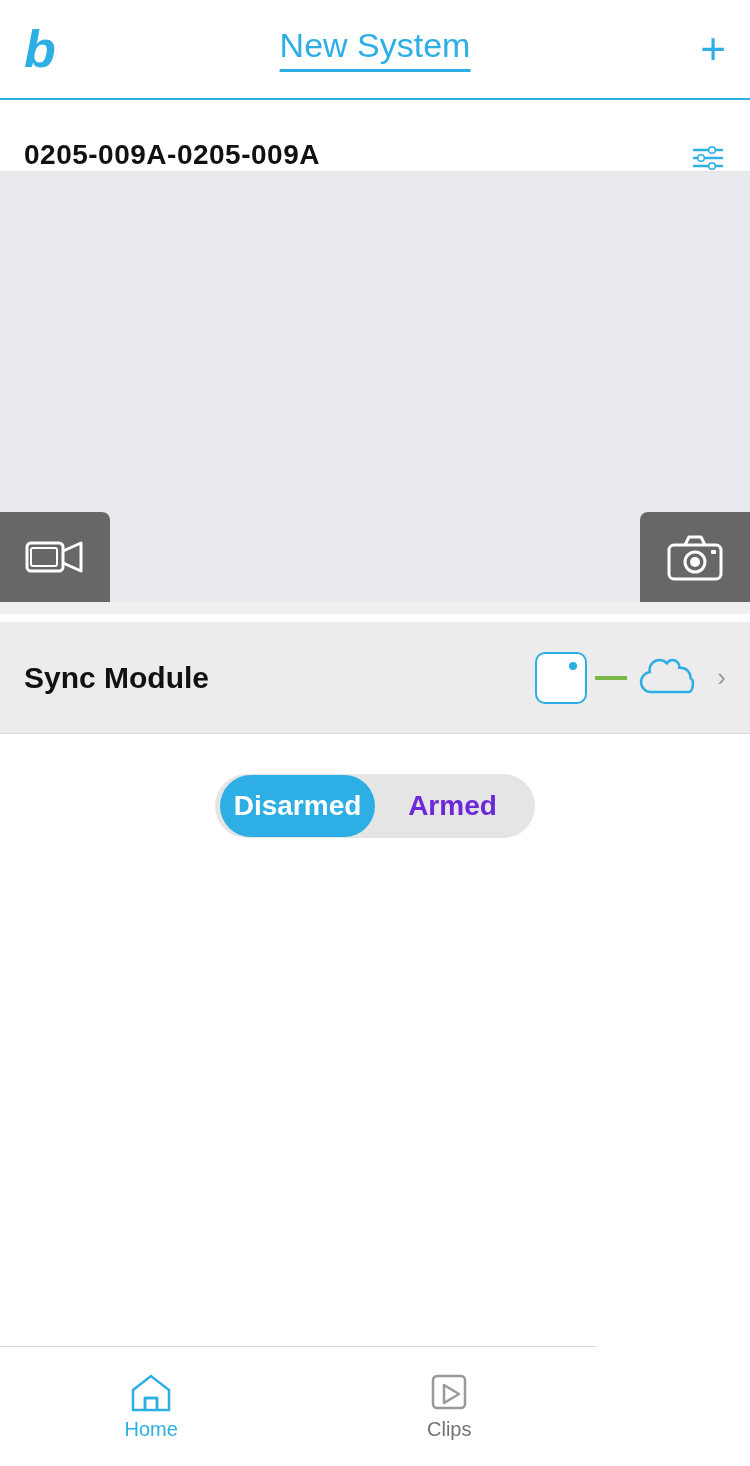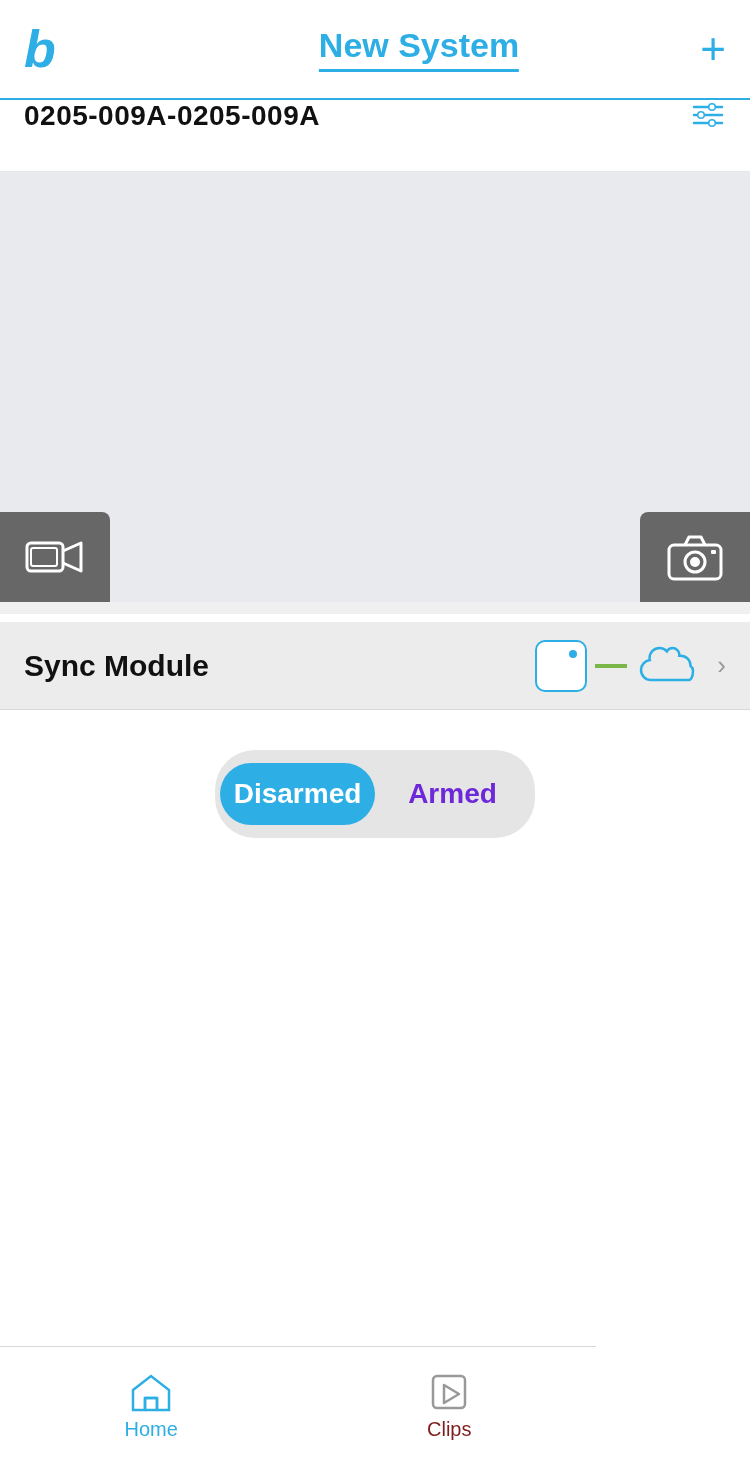--- a/index.html
+++ b/index.html
@@ -29,41 +29,40 @@
       font-size: 52px;
       font-weight: 700;
       color: #2daee5;
       line-height: 1;
       font-style: italic;
     }
 
     .header-title {
       font-size: 34px;
       color: #2daee5;
-      font-weight: 700;
+      font-weight: 400;
       position: absolute;
       left: 50%;
       transform: translateX(-50%);
       padding-bottom: 4px;
       border-bottom: 3px solid #2daee5;
-      margin-left: 44px;
     }
 
     .header-add-btn {
       font-size: 44px;
       color: #2daee5;
       font-weight: 300;
       cursor: pointer;
       line-height: 1;
     }
 
     
     .device-row {
       display: flex;
-      align-items: flex-start;
+      align-items: flex-end;
       justify-content: space-between;
       padding: 0 24px;
       height: 72px;
       background: #fff;
       border-bottom: 1px solid #e8e8e8;
     }
 
     .device-id {
       font-size: 28px;
       font-weight: 600;
@@ -124,21 +123,21 @@
       width: 60px;
       height: 48px;
     }
 
     
     .sync-module-row {
       display: flex;
       align-items: center;
       justify-content: space-between;
       padding: 0 24px;
-      height: 88px;
+      height: 112px;
       background: #ececec;
       border-bottom: 1px solid #d8d8d8;
       margin-top: 8px;
     }
 
     .sync-module-label {
       font-size: 30px;
       font-weight: 700;
       color: #111;
     }
@@ -209,21 +208,21 @@
       padding: 40px 0 50px;
     }
 
     .toggle-pill {
       display: flex;
       align-items: center;
       background: #e5e5e5;
       border-radius: 40px;
       padding: 5px;
       width: 320px;
-      height: 88px;
+      height: 64px;
     }
 
     .toggle-option {
       flex: 1;
       height: 62px;
       border-radius: 34px;
       display: flex;
       align-items: center;
       justify-content: center;
       font-size: 28px;
@@ -264,21 +263,21 @@
       padding: 8px 20px;
     }
 
     .nav-item svg {
       width: 44px;
       height: 40px;
     }
 
     .nav-label {
       font-size: 20px;
-      color: #7f1d1d;
+      color: #737373;
     }
 
     .nav-label.active {
       color: #2daee5;
     }
   </style>
 </head>
 <body>
 
 <div class="header">

